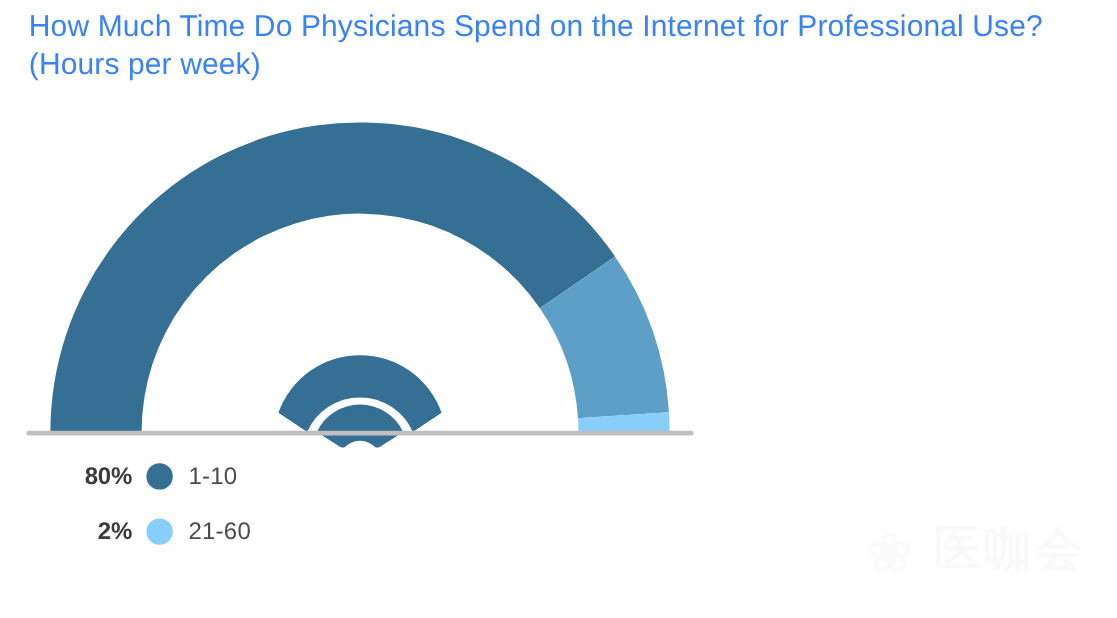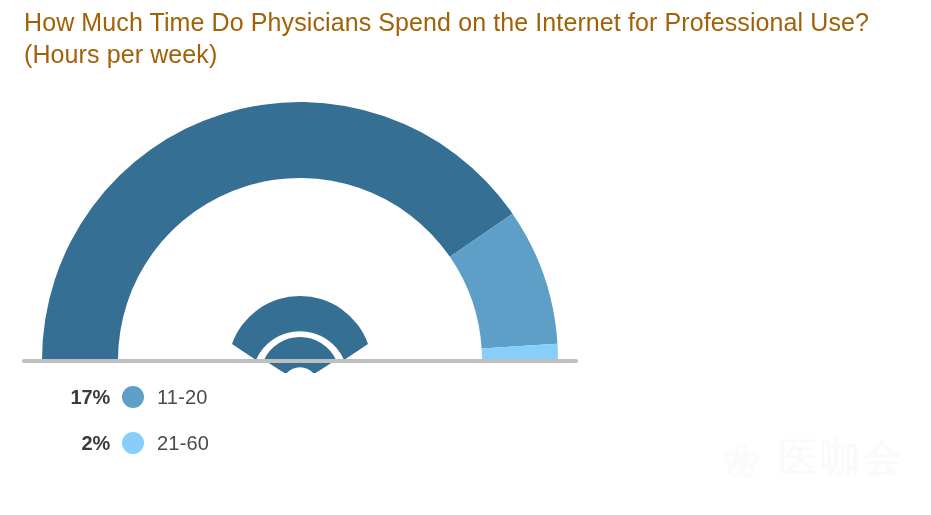--- a/index.html
+++ b/index.html
@@ -15,21 +15,21 @@
     position: relative;
   }
 
   #chart-title {
     position: absolute;
     left: 24px;
     top: 6px;
     width: 880px;
     font-size: 25px;
     line-height: 32px;
-    color: #a16207;
+    color: #3b82f6;
     font-weight: 400;
     letter-spacing: 0.1px;
   }
 
   #gauge-area {
     position: absolute;
     left: 0;
     top: 88px;
     width: 600px;
     height: 285px;
@@ -142,23 +142,23 @@
                A 40 40 0 0 0 300 243 Z" transform="translate(0,6)"></path>
       <circle cx="300" cy="263" r="13"></circle>
     </g>
 
     <rect x="22" y="271" width="556" height="4" rx="2" fill="#bfbfbf"></rect>
   </svg>
 </div>
 
 <div id="legend">
   <div class="legend-row">
-    <span class="legend-pct">17%</span>
-    <span class="legend-dot" style="background:#5d9fc7"></span>
-    <span class="legend-label">11-20</span>
+    <span class="legend-pct">80%</span>
+    <span class="legend-dot" style="background:#356f93"></span>
+    <span class="legend-label">1-10</span>
   </div>
   <div class="legend-row">
     <span class="legend-pct">2%</span>
     <span class="legend-dot" style="background:#87cefa"></span>
     <span class="legend-label">21-60</span>
   </div>
 </div>
 
 <div id="watermark">
   <div id="watermark-mark">❀</div>

